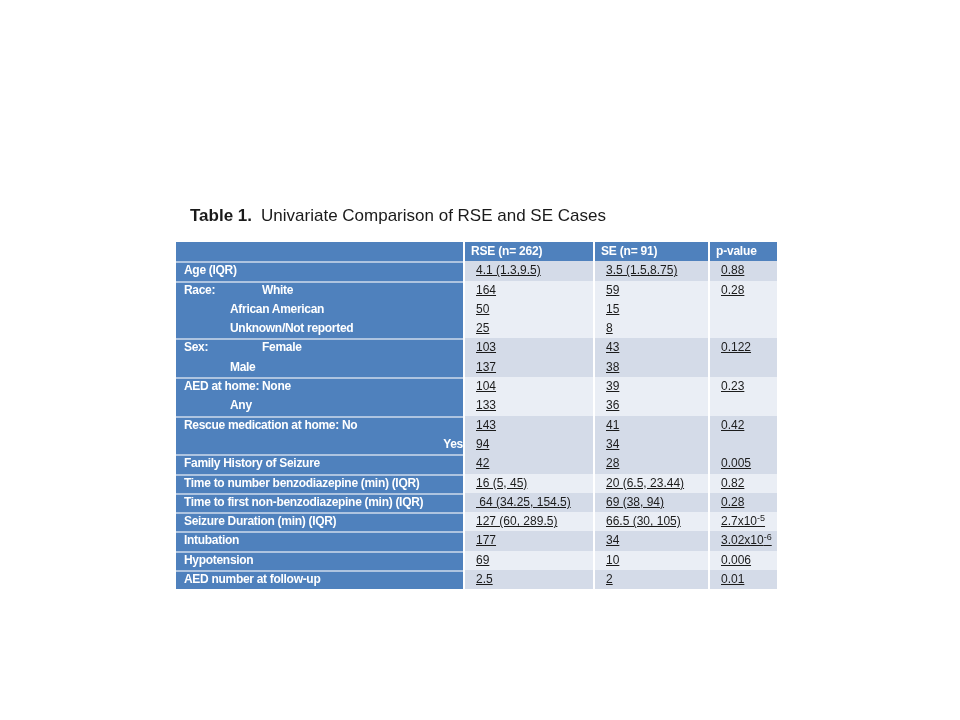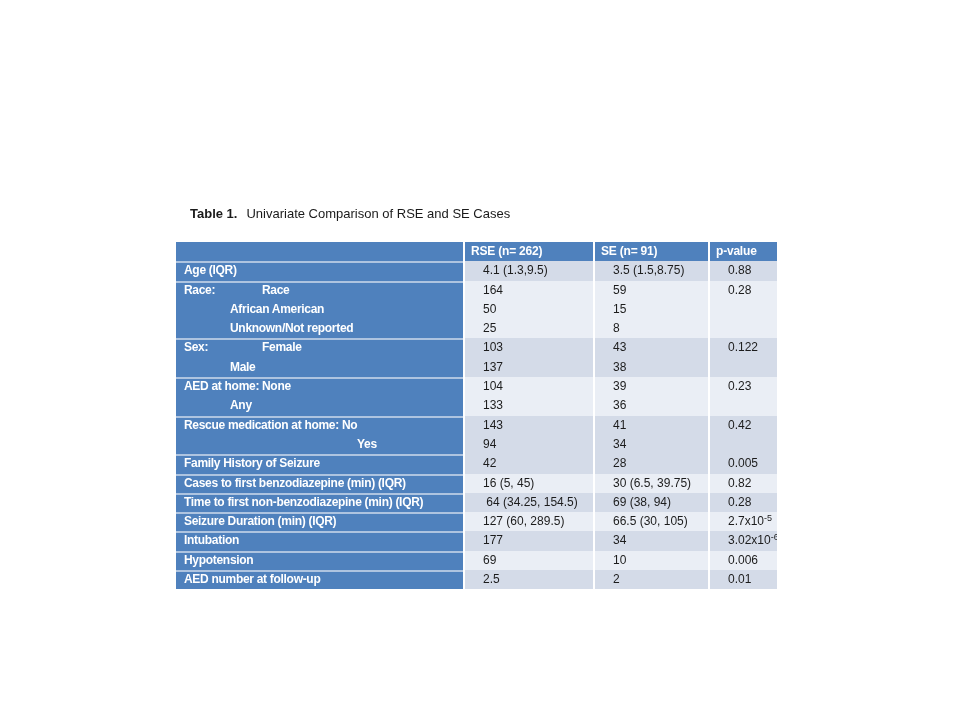--- a/index.html
+++ b/index.html
@@ -12,21 +12,21 @@
     position: relative;
     width: 960px;
     height: 720px;
     background: #ffffff;
     overflow: hidden;
   }
   .table-title {
     position: absolute;
     left: 190px;
     top: 206px;
-    font-size: 13px;
+    font-size: 17px;
     color: #1a1a1a;
     white-space: nowrap;
   }
   .table-title .t-prefix {
     font-weight: bold;
     margin-right: 9px;
   }
   table.cmp {
     position: absolute;
     left: 176px;
@@ -77,28 +77,30 @@
   .fsub {
     position: absolute;
     left: 86px;
     top: 0;
   }
   .subline {
     padding-left: 54px;
   }
   .subline.far {
     padding-left: 181px;
+    text-align: right;
   }
   
   td.cd {
     box-shadow: inset 2px 0 0 #ffffff;
     color: #1c1c1c;
   }
   td.cd .line {
-    padding-left: 20px;
+    padding-left: 13px;
+    text-decoration: underline;
   }
   tr.bd td.cd { background: #d4dbe8; }
   tr.bl td.cd { background: #eaeef5; }
   .sup {
     font-size: 9px;
     position: relative;
     top: -4px;
   }
 </style>
 </head>
@@ -143,21 +145,21 @@
       <td class="cd">
             <div class="line">3.5 (1.5,8.75)</div>
           </td>
       <td class="cd">
             <div class="line"><span>0.88</span><span class="sup"></span></div>
           </td>
     </tr>
 
     <tr class="bl">
       <td class="c-label">
-        <div class="line catline"><span class="cat">Race:</span><span class="fsub">Race</span></div>
+        <div class="line catline"><span class="cat">Race:</span><span class="fsub">White</span></div>
         <div class="line subline">African American</div>
         <div class="line subline">Unknown/Not reported</div>
       </td>
       <td class="cd">
         <div class="line">164</div>
         <div class="line">50</div>
         <div class="line">25</div>
       </td>
       <td class="cd">
         <div class="line">59</div>
@@ -234,27 +236,27 @@
       <td class="cd">
             <div class="line">28</div>
           </td>
       <td class="cd">
             <div class="line"><span>0.005</span><span class="sup"></span></div>
           </td>
     </tr>
 
     <tr class="bl">
       <td class="c-label">
-        <div class="line catline"><span class="cat">Cases to first benzodiazepine (min) (IQR)</span></div>
+        <div class="line catline"><span class="cat">Time to number benzodiazepine (min) (IQR)</span></div>
       </td>
       <td class="cd">
             <div class="line">16 (5, 45)</div>
           </td>
       <td class="cd">
-            <div class="line">30 (6.5, 39.75)</div>
+            <div class="line">20 (6.5, 23.44)</div>
           </td>
       <td class="cd">
             <div class="line"><span>0.82</span><span class="sup"></span></div>
           </td>
     </tr>
 
     <tr class="bd">
       <td class="c-label">
         <div class="line catline"><span class="cat">Time to first non-benzodiazepine (min) (IQR)</span></div>
       </td>

